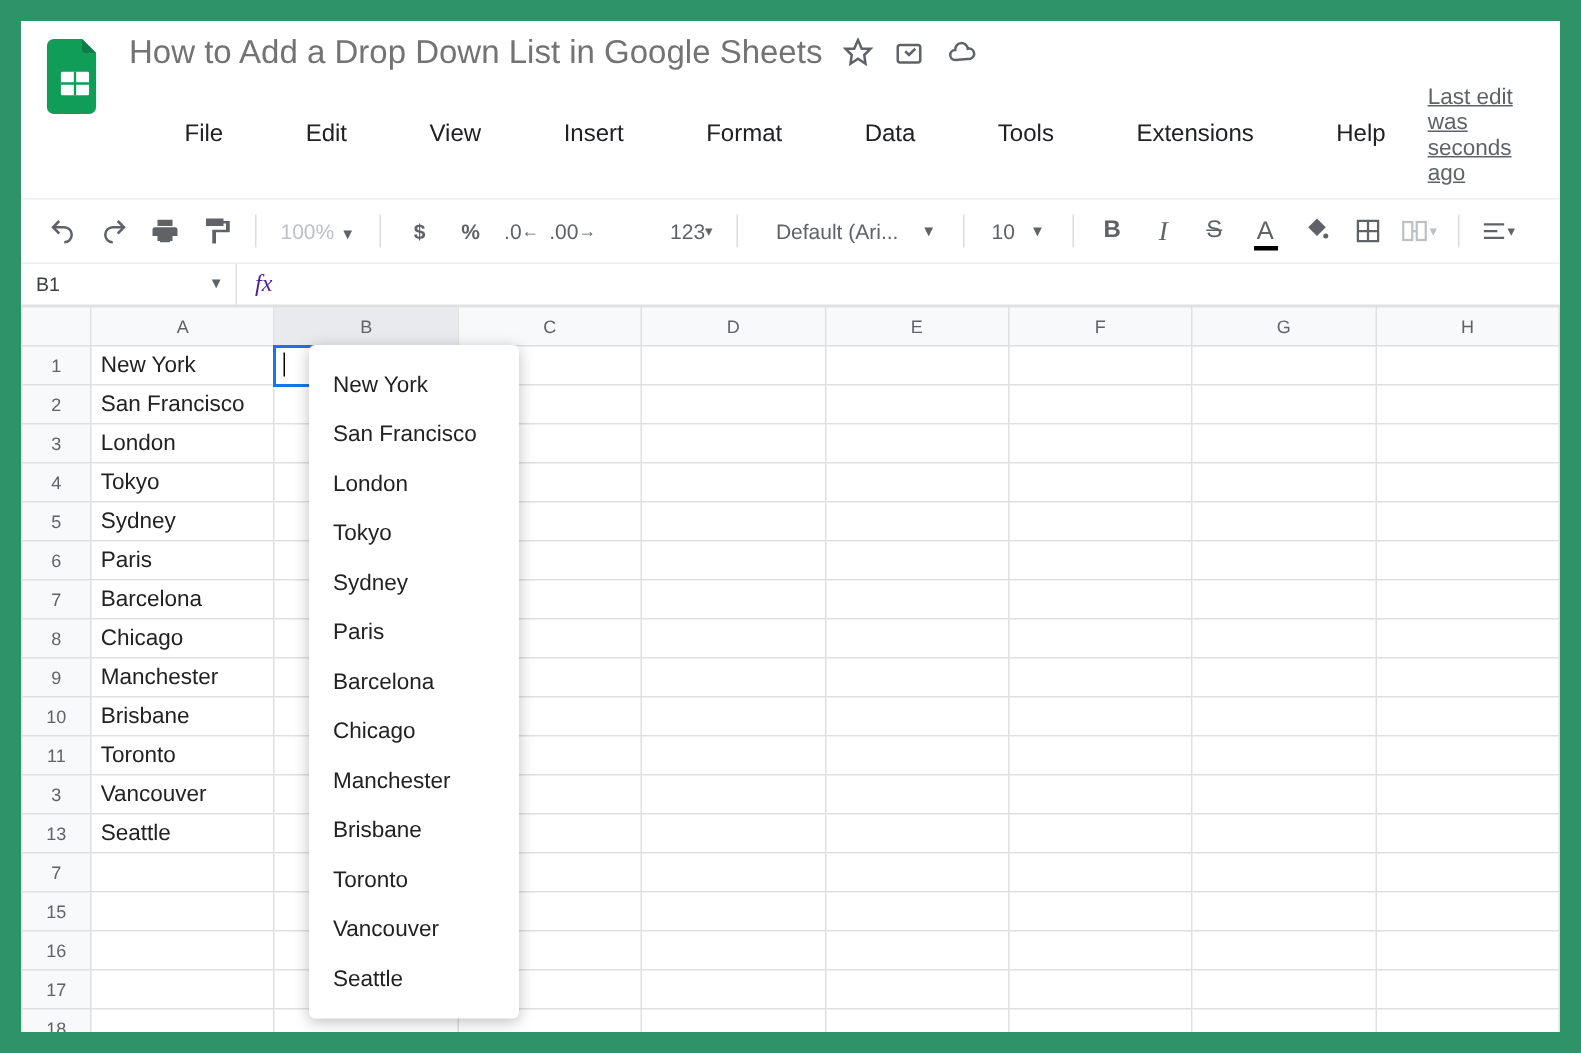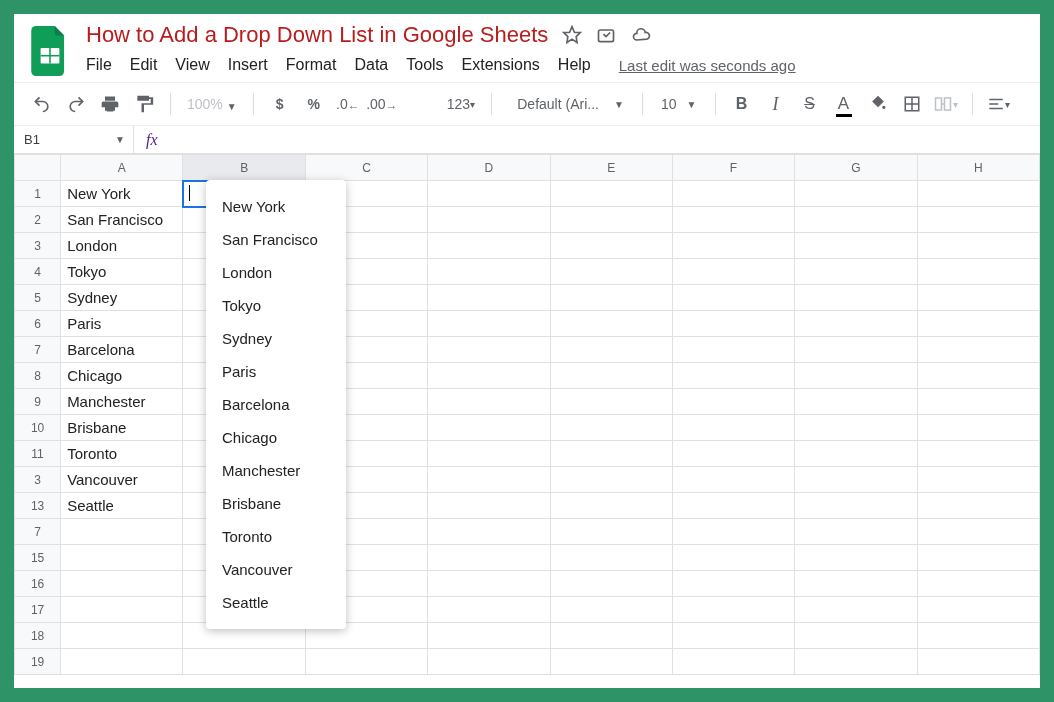--- a/index.html
+++ b/index.html
@@ -5,40 +5,40 @@
   * { box-sizing: border-box; margin: 0; padding: 0; }
   body { font-family: Arial, "Helvetica Neue", sans-serif; font-size: 13px; color: #202124; }
   .frame { width: 1054px; height: 702px; border: 14px solid #2e9468; background: #fff; position: relative; overflow: hidden; }
   .inner { padding: 0; position: relative; }
   
   .header { display: flex; align-items: flex-start; padding: 8px 10px 0 14px; gap: 14px; }
   .logo { width: 44px; height: 58px; display: flex; align-items: center; justify-content: center; }
   .logo svg { width: 38px; height: 50px; }
   .titlearea { flex: 1; }
   .title-row { display: flex; align-items: center; gap: 14px; }
-  .title { font-size: 22px; color: #b91c1c; }
+  .title { font-size: 22px; color: #737373; }
   .title-icon { color: #5f6368; display: inline-flex; align-items: center; }
   .menus { display: flex; gap: 18px; padding: 8px 0 6px 0; font-size: 16px; color: #202124; align-items: center; }
-  .menu-item { cursor: pointer; }
+  .menu-item { cursor: pointer; margin-left: 37px; }
   .last-edit { color: #5f6368; text-decoration: underline; margin-left: 10px; font-size: 15px; }
   
   .toolbar { border-top: 1px solid #eceff1; border-bottom: 1px solid #eceff1; height: 44px; display: flex; align-items: center; padding: 0 14px; gap: 6px; color: #5f6368; font-size: 14px; margin-top: 2px; }
   .tbtn { width: 28px; height: 28px; display: inline-flex; align-items: center; justify-content: center; border-radius: 2px; cursor: pointer; }
   .tsep { width: 1px; height: 22px; background: #dadce0; margin: 0 6px; }
   .zoom { color: #bdc1c6; padding: 0 4px; display: inline-flex; align-items: flex-end; gap: 4px; }
   .fmtbtn { padding: 0 4px; font-weight: bold; }
   .font-picker { display: inline-flex; align-items: center; gap: 8px; padding: 0 6px; }
   .font-name { width: 96px; overflow: hidden; white-space: nowrap; text-align: center; }
   .size-picker { display: inline-flex; align-items: center; gap: 10px; padding: 0 6px; }
   .caret { font-size: 10px; color: #5f6368; }
   .text-color-A { position: relative; display:inline-flex; flex-direction:column; align-items:center; }
   .text-color-A .bar { position:absolute; bottom:1px; width:16px; height:3px; background:#000; }
   
   .fbar { height: 28px; display: flex; align-items: center; border-bottom: 1px solid #e0e0e0; }
-  .namebox { width: 120px; border-right: 1px solid #e0e0e0; height: 100%; display: flex; align-items: center; justify-content: space-between; padding: 0 8px 0 10px; color:#3c4043; }
+  .namebox { width: 144px; border-right: 1px solid #e0e0e0; height: 100%; display: flex; align-items: center; justify-content: space-between; padding: 0 8px 0 10px; color:#3c4043; }
   .fx { font-style: italic; color: #4c1d95; padding: 0 12px; font-family: serif; font-size: 16px; }
   
   .grid { position: relative; }
   table { border-collapse: collapse; table-layout: fixed; width: 100%; }
   th, td { border: 1px solid #e0e0e0; font-weight: normal; }
   thead th { background: #f8f9fa; color: #5f6368; font-size: 12px; text-align: center; height: 26px; }
   thead th.corner { background: #f8f9fa; width: 46px; }
   thead th.colB { background: #e8eaed; }
   tbody th { background: #f8f9fa; color: #5f6368; font-size: 12px; text-align: center; width: 46px; height: 26px; }
   tbody td { height: 26px; padding: 0 6px; font-size: 15px; color: #222; }

